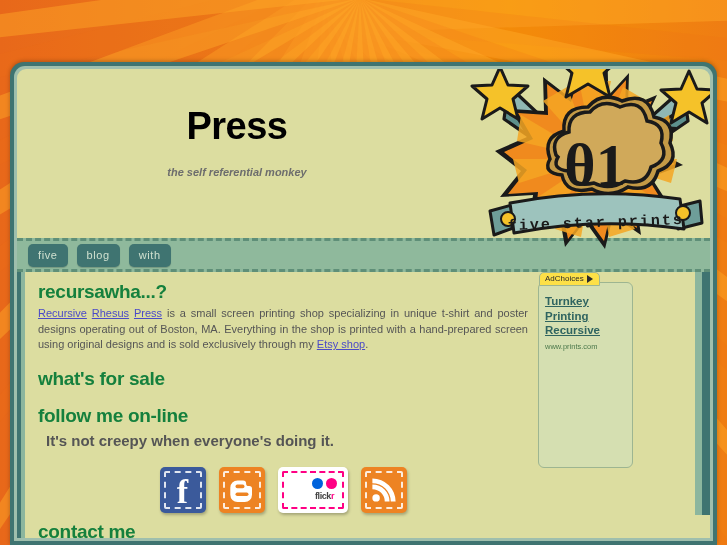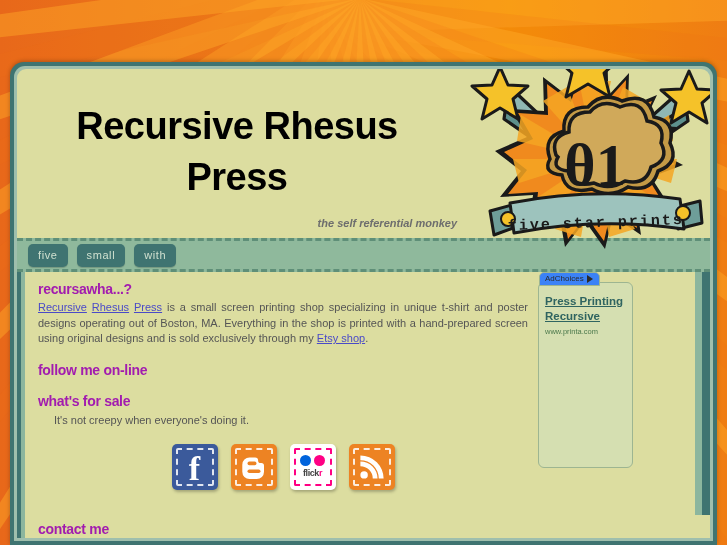--- a/index.html
+++ b/index.html
@@ -91,21 +91,20 @@
     letter-spacing: -0.5px;
     margin: 0;
     padding: 0;
   }
   #tagline {
     margin-top: 14px;
     font-size: 11px;
     font-style: italic;
     color: #6d6d6d;
     font-weight: bold;
-    text-align: right;
   }
 
   
   #logo-badge {
     position: absolute;
     right: -10px;
     top: -40px;
     width: 250px;
     height: 250px;
     font-weight: bold;
@@ -178,38 +177,39 @@
     background: #dcdda0;
   }
   #right-rails .r1 {
     position: absolute; right: 8px; top: 0; bottom: 0; width: 7px; background: #8cb69e;
   }
   #right-rails .r2 {
     position: absolute; right: 0; top: 0; bottom: 0; width: 8px; background: #3f7471;
   }
 
   h2.section-title {
-    color: #a21caf;
-    font-size: 14px;
+    color: #15803d;
+    font-size: 19px;
     font-weight: bold;
     margin: 0 0 3px 0;
     letter-spacing: -0.3px;
   }
   h2.section-title.spaced { margin-top: 15px; }
   p.body-copy {
     font-size: 11px;
     line-height: 1.42;
     color: #555;
     margin: 0;
     text-align: justify;
   }
   p.small-copy {
-    font-size: 11px;
+    font-size: 15px;
     color: #555;
-    margin: 5px 0 0 16px;
+    margin: 5px 0 0 8px;
+    font-weight: bold;
   }
   a.inline-link {
     color: #4a4ac8;
   }
 
   
   #social-row {
     margin-top: 18px;
     display: flex;
     justify-content: center;
@@ -227,21 +227,21 @@
     justify-content: center;
   }
   .social-icon .dash {
     position: absolute;
     left: 4px; top: 4px; right: 4px; bottom: 4px;
     border: 2px dashed rgba(255,255,255,0.85);
     border-radius: 2px;
   }
   #icon-facebook { background: #3b5a9b; }
   #icon-blogger  { background: #ed8323; }
-  #icon-flickr   { background: #ffffff; }
+  #icon-flickr   { background: #ffffff; padding-left: 24px; }
   #icon-flickr .dash { border-color: #ff0084; }
   #icon-rss      { background: #ed8323; }
   .glyph-f {
     color: #fff; font-size: 34px; font-weight: bold;
     font-family: "Liberation Serif", serif;
     line-height: 1; margin-top: 4px; position: relative; z-index: 2;
   }
   #flickr-mark { position: relative; z-index: 2; text-align: center; }
   #flickr-mark .dots { display: flex; gap: 3px; justify-content: center; }
   #flickr-mark .dot-blue { width: 11px; height: 11px; border-radius: 50%; background: #0063dc; }
@@ -260,21 +260,21 @@
     border-radius: 6px;
     box-sizing: border-box;
     padding: 7px 6px 6px 6px;
     height: 186px;
     position: relative;
   }
   #adchoices-tab {
     position: absolute;
     left: 0px;
     top: -11px;
-    background: #3b82f6;
+    background: #fde047;
     border: 1px solid #9db591;
     border-radius: 5px 5px 0 0;
     font-size: 8px;
     color: #2b2b2b;
     padding: 1px 6px 2px 5px;
     display: flex;
     align-items: center;
     gap: 3px;
     cursor: pointer;
   }
@@ -362,21 +362,20 @@
 </div>
 
 <div id="page-frame">
  <div id="page-inner">
   <div id="page-body">
 
     <div id="site-header">
 
       <div id="title-block">
         <div id="site-title">
-          <div>Recursive Rhesus</div>
           <div>Press</div>
         </div>
         <div id="tagline">the self referential monkey</div>
       </div>
 
       <div id="logo-badge">
         <svg viewBox="0 0 250 250" width="250" height="250">
 
           <g stroke="#1a1a1a" stroke-width="3.2" stroke-linejoin="round">
             <polygon points="120,120 100,36 118,28 135,112" fill="#8fb7b3"></polygon>
@@ -425,37 +424,37 @@
             <polygon fill="#f5c229" points="118,4 128,26 152,28 134,44 140,68 118,55 96,68 102,44 84,28 108,26"></polygon>
             <polygon fill="#f5c229" points="30,38 38,56 58,57 43,70 48,90 30,79 12,90 17,70 2,57 22,56"></polygon>
             <polygon fill="#f5c229" points="219,42 227,60 247,61 232,74 237,94 219,83 201,94 206,74 191,61 211,60"></polygon>
           </g>
         </svg>
       </div>
     </div>
 
     <div id="nav-bar">
       <div class="nav-btn">five</div>
-      <div class="nav-btn">small</div>
+      <div class="nav-btn">blog</div>
       <div class="nav-btn">with</div>
     </div>
 
     <div id="content-wrap">
 
       <div id="left-rails"></div>
 
       <div id="main-col">
 
         <h2 class="section-title">recursawha...?</h2>
 
         <p class="body-copy"><a class="inline-link" href="#">Recursive</a> <a class="inline-link" href="#">Rhesus</a> <a class="inline-link" href="#">Press</a><span> is a small screen printing shop specializing in unique t-shirt and poster designs operating out of Boston, MA. Everything in the shop is printed with a hand-prepared screen using original designs and is sold exclusively through my </span><a class="inline-link" href="#">Etsy shop</a><span>.</span></p>
 
+        <h2 class="section-title spaced">what's for sale</h2>
+
         <h2 class="section-title spaced">follow me on-line</h2>
-
-        <h2 class="section-title spaced">what's for sale</h2>
         <p class="small-copy">It's not creepy when everyone's doing it.</p>
 
         <div id="social-row">
 
           <div class="social-icon" id="icon-facebook">
             <span class="dash"></span>
             <span class="glyph-f">f</span>
           </div>
 
           <div class="social-icon" id="icon-blogger">
@@ -491,24 +490,24 @@
         </div>
       </div>
 
       <div id="side-col">
         <div id="ad-box">
           <div id="adchoices-tab">
             <span>AdChoices</span>
             <span class="tri"></span>
           </div>
           <a href="#" id="ad-title">
-            <span>Press Printing</span>
+            <span>Turnkey Printing</span>
             <span>Recursive</span>
           </a>
-          <div id="ad-url">www.printa.com</div>
+          <div id="ad-url">www.prints.com</div>
         </div>
       </div>
 
       <div id="right-rails">
         <span class="r1"></span>
             <span class="r2"></span>
       </div>
     </div>
 
     <div id="footer-section">

